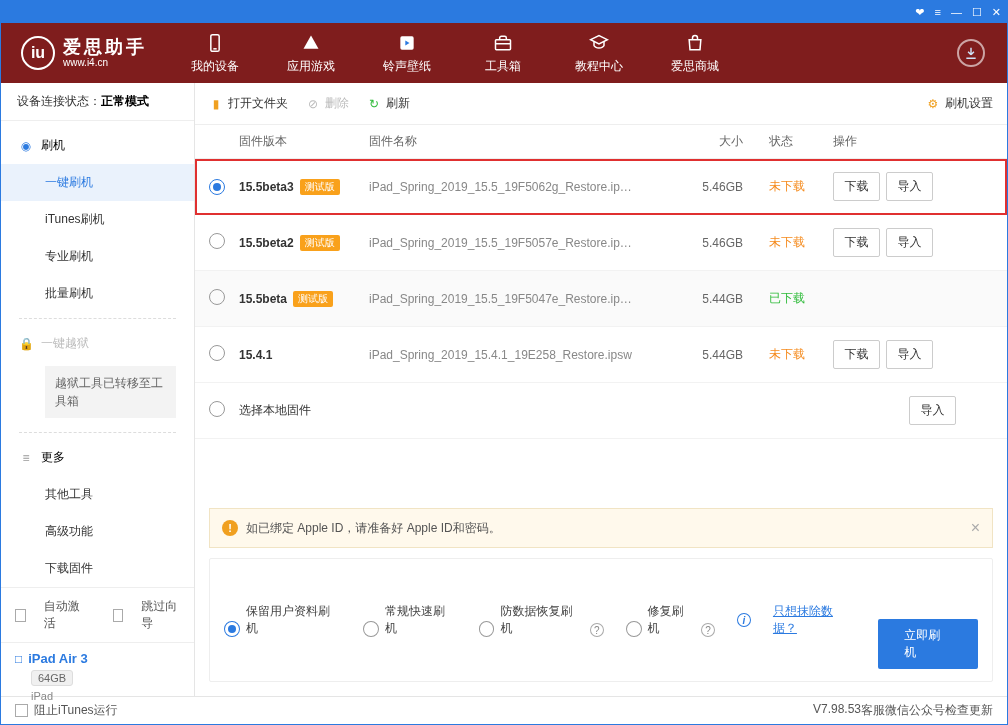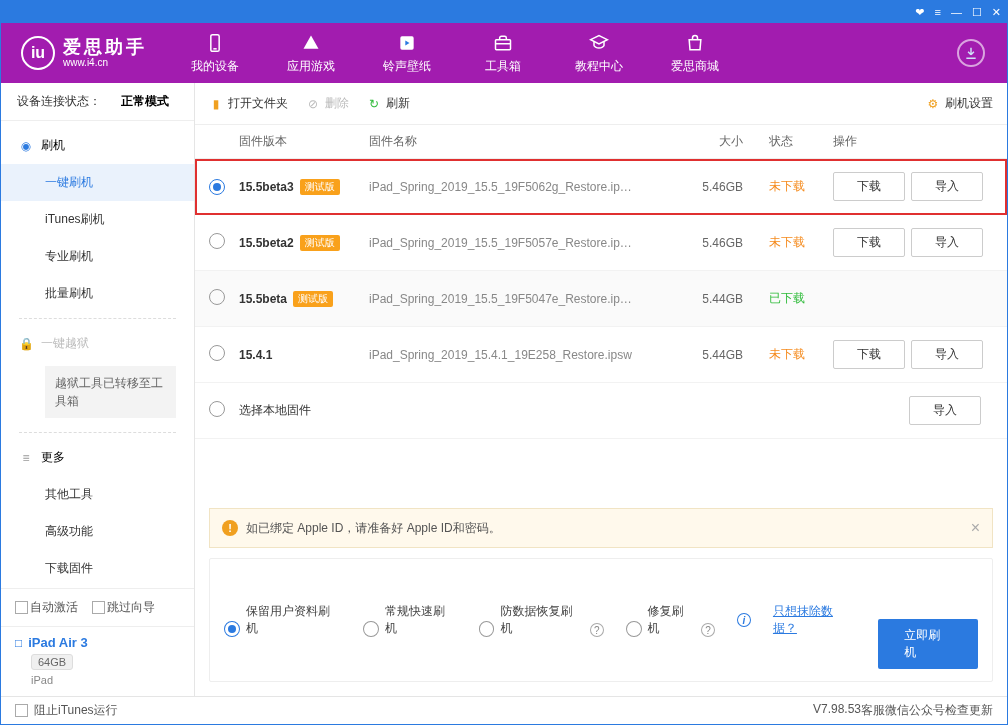--- a/index.html
+++ b/index.html
@@ -1,45 +1,45 @@
 <!DOCTYPE html>
 <html><head>
 <meta charset="utf-8">
 <style>
 * { box-sizing: border-box; margin: 0; padding: 0; }
 body { font-family: "Microsoft YaHei", Arial, sans-serif; font-size: 12px; background: #fff; width: 1008px; height: 725px; overflow: hidden; border: 1px solid #2b7ae0; }
 .titlebar { background: #2b7ae0; height: 22px; display: flex; justify-content: flex-end; align-items: center; padding-right: 6px; gap: 10px; color: #fff; }
 .titlebar span { cursor: pointer; font-size: 11px; }
-.header { background: #a21caf; height: 60px; display: flex; align-items: center; color: #fff; }
+.header { background: #7f1d1d; height: 60px; display: flex; align-items: center; color: #fff; }
 .logo { display: flex; align-items: center; padding: 0 20px; gap: 8px; }
 .logo-circle { width: 34px; height: 34px; border: 2px solid #fff; border-radius: 50%; display: flex; align-items: center; justify-content: center; font-weight: bold; font-size: 16px; }
 .logo-text { display: flex; flex-direction: column; line-height: 1.1; }
 .logo-text .cn { font-size: 18px; font-weight: bold; letter-spacing: 3px;}
 .logo-text .url { font-size: 10px; }
 .nav { display: flex; flex: 1; }
 .nav-item { width: 96px; height: 60px; display: flex; flex-direction: column; align-items: center; justify-content: center; gap: 4px; cursor: pointer; }
 .nav-item.active { background: #1f6bd0; }
 .nav-icon { width: 22px; height: 22px; display: flex; align-items: center; justify-content: center; }
 .nav-label { font-size: 12px; }
 .dl-circle { width: 28px; height: 28px; border: 2px solid rgba(255,255,255,.6); border-radius: 50%; margin: 0 22px; display: flex; align-items: center; justify-content: center; }
 .main { display: flex; height: calc(100% - 82px - 28px); }
 .sidebar { width: 194px; border-right: 1px solid #e5e5e5; display: flex; flex-direction: column; }
 .conn-status { padding: 10px 16px; border-bottom: 1px solid #eee; color:#333; }
-.conn-status b { color: #000; margin-left: 20px; }
+.conn-status b { color: #000; }
 .side-group { padding-top: 6px; }
 .side-h { display: flex; align-items: center; padding: 10px 18px; gap: 8px; cursor: pointer; }
 .side-h .icon { color: #2b7ae0; width: 14px; text-align:center; }
 .side-h.locked .icon { color: #bbb; }
 .side-h.more .icon { color: #999; }
 .side-sub { padding: 10px 18px 10px 44px; cursor: pointer; color:#333;}
 .side-sub.active { background: #eaf2fc; color: #2b7ae0; }
 .side-note { margin: 4px 18px 8px 44px; background: #f3f3f3; padding: 8px 10px; color: #666; line-height:1.5;}
 .side-sep { border-top: 1px dashed #ddd; margin: 6px 18px; }
 .sidebar-bottom { margin-top: auto; }
-.auto-act { display: flex; align-items: center; gap: 2px; padding: 10px 14px; border-top: 1px solid #eee; color: #555;}
+.auto-act { display: flex; align-items: center; gap: 18px; padding: 10px 14px; border-top: 1px solid #eee; color: #555;}
 .chk { width: 13px; height: 13px; border: 1px solid #aaa; display: inline-block; }
 .device { padding: 8px 14px 10px; border-top: 1px solid #eee; }
 .dev-name { color: #2b7ae0; font-weight: bold; font-size: 13px; display: flex; align-items: center; gap: 6px;}
 .dev-name::before { content:"□"; color:#2b7ae0; font-size:12px;}
 .dev-cap { display: inline-block; background: #f0f0f0; border: 1px solid #ddd; border-radius: 3px; padding: 1px 6px; margin-top: 4px; font-size: 11px; color: #666; margin-left:16px;}
 .dev-type { color: #888; margin-top: 4px; margin-left:16px; font-size:11px;}
 .content { flex: 1; display: flex; flex-direction: column; }
 .toolbar { height: 42px; display: flex; align-items: center; border-bottom: 1px solid #eee; padding: 0 14px; gap: 18px; }
 .tool-btn { display: flex; align-items: center; gap: 5px; cursor: pointer; color:#333;}
 .tool-btn .ico { width: 14px; height: 14px; display:inline-flex; align-items:center; justify-content:center;}
@@ -58,21 +58,21 @@
 .row.alt { background: #fafafa; }
 .radio { width: 16px; height: 16px; border: 1px solid #999; border-radius: 50%; display: inline-flex; align-items: center; justify-content: center; cursor: pointer; }
 .radio.sel { border-color: #2b7ae0; }
 .radio.sel::after { content: ""; width: 8px; height: 8px; background: #2b7ae0; border-radius: 50%; }
 .ver { font-weight: bold; color: #333; display: inline-flex; align-items: center; gap: 6px; }
 .beta-tag { background: #f9a11b; color: #fff; font-size: 10px; padding: 1px 5px; border-radius: 2px; font-weight: normal; }
 .fname { color: #888; white-space: nowrap; overflow: hidden; text-overflow: ellipsis; }
 .size { color: #666; }
 .status-un { color: #f58b1e; }
 .status-dl { color: #2fbb3a; }
-.btn { display: inline-block; border: 1px solid #ccc; padding: 5px 0; width: 72px; text-align: center; border-radius: 2px; background: #fff; cursor: pointer; color:#333; margin-left:6px;font-family:Liberation Mono, monospace;}
+.btn { display: inline-block; border: 1px solid #ccc; padding: 5px 0; width: 47px; text-align: center; border-radius: 2px; background: #fff; cursor: pointer; color:#333; margin-left:6px;font-family:Liberation Mono, monospace;}
 .btn:first-child{margin-left:0;}
 .notice { margin: 0 14px; margin-top: auto; background: #fff9ec; border: 1px solid #f1e4c4; padding: 10px 12px; display: flex; align-items: center; gap: 8px; color: #555; }
 .notice .warn { width: 16px; height: 16px; background: #f0a020; border-radius: 50%; color: #fff; display: inline-flex; align-items: center; justify-content: center; font-weight: bold; font-size:11px;}
 .notice .close { margin-left: auto; color: #aaa; cursor: pointer; font-size: 16px; }
 .option-bar { margin: 10px 14px 14px; display: flex; align-items: center; gap: 22px; border:1px solid #eee; padding:12px 14px; border-radius:2px; }
 .opt { display: flex; align-items: flex-end; gap: 6px; cursor: pointer; color: #444; }
 .help { width: 14px; height: 14px; border: 1px solid #aaa; border-radius: 50%; display: inline-flex; align-items: center; justify-content: center; font-size: 10px; color: #888; }
 .link { color: #2b7ae0; text-decoration: underline; cursor: pointer; }
 .flash-btn { background: #2b7ae0; color: #fff; padding: 8px 26px; border-radius: 2px; cursor: pointer; margin-left:auto;margin-top:48px;}
 .info-ico{ width:14px; height:14px; border:1px solid #2b7ae0; border-radius:50%; color:#2b7ae0; display:inline-flex; align-items:center; justify-content:center; font-size:10px; font-style:italic; font-weight:bold;}

